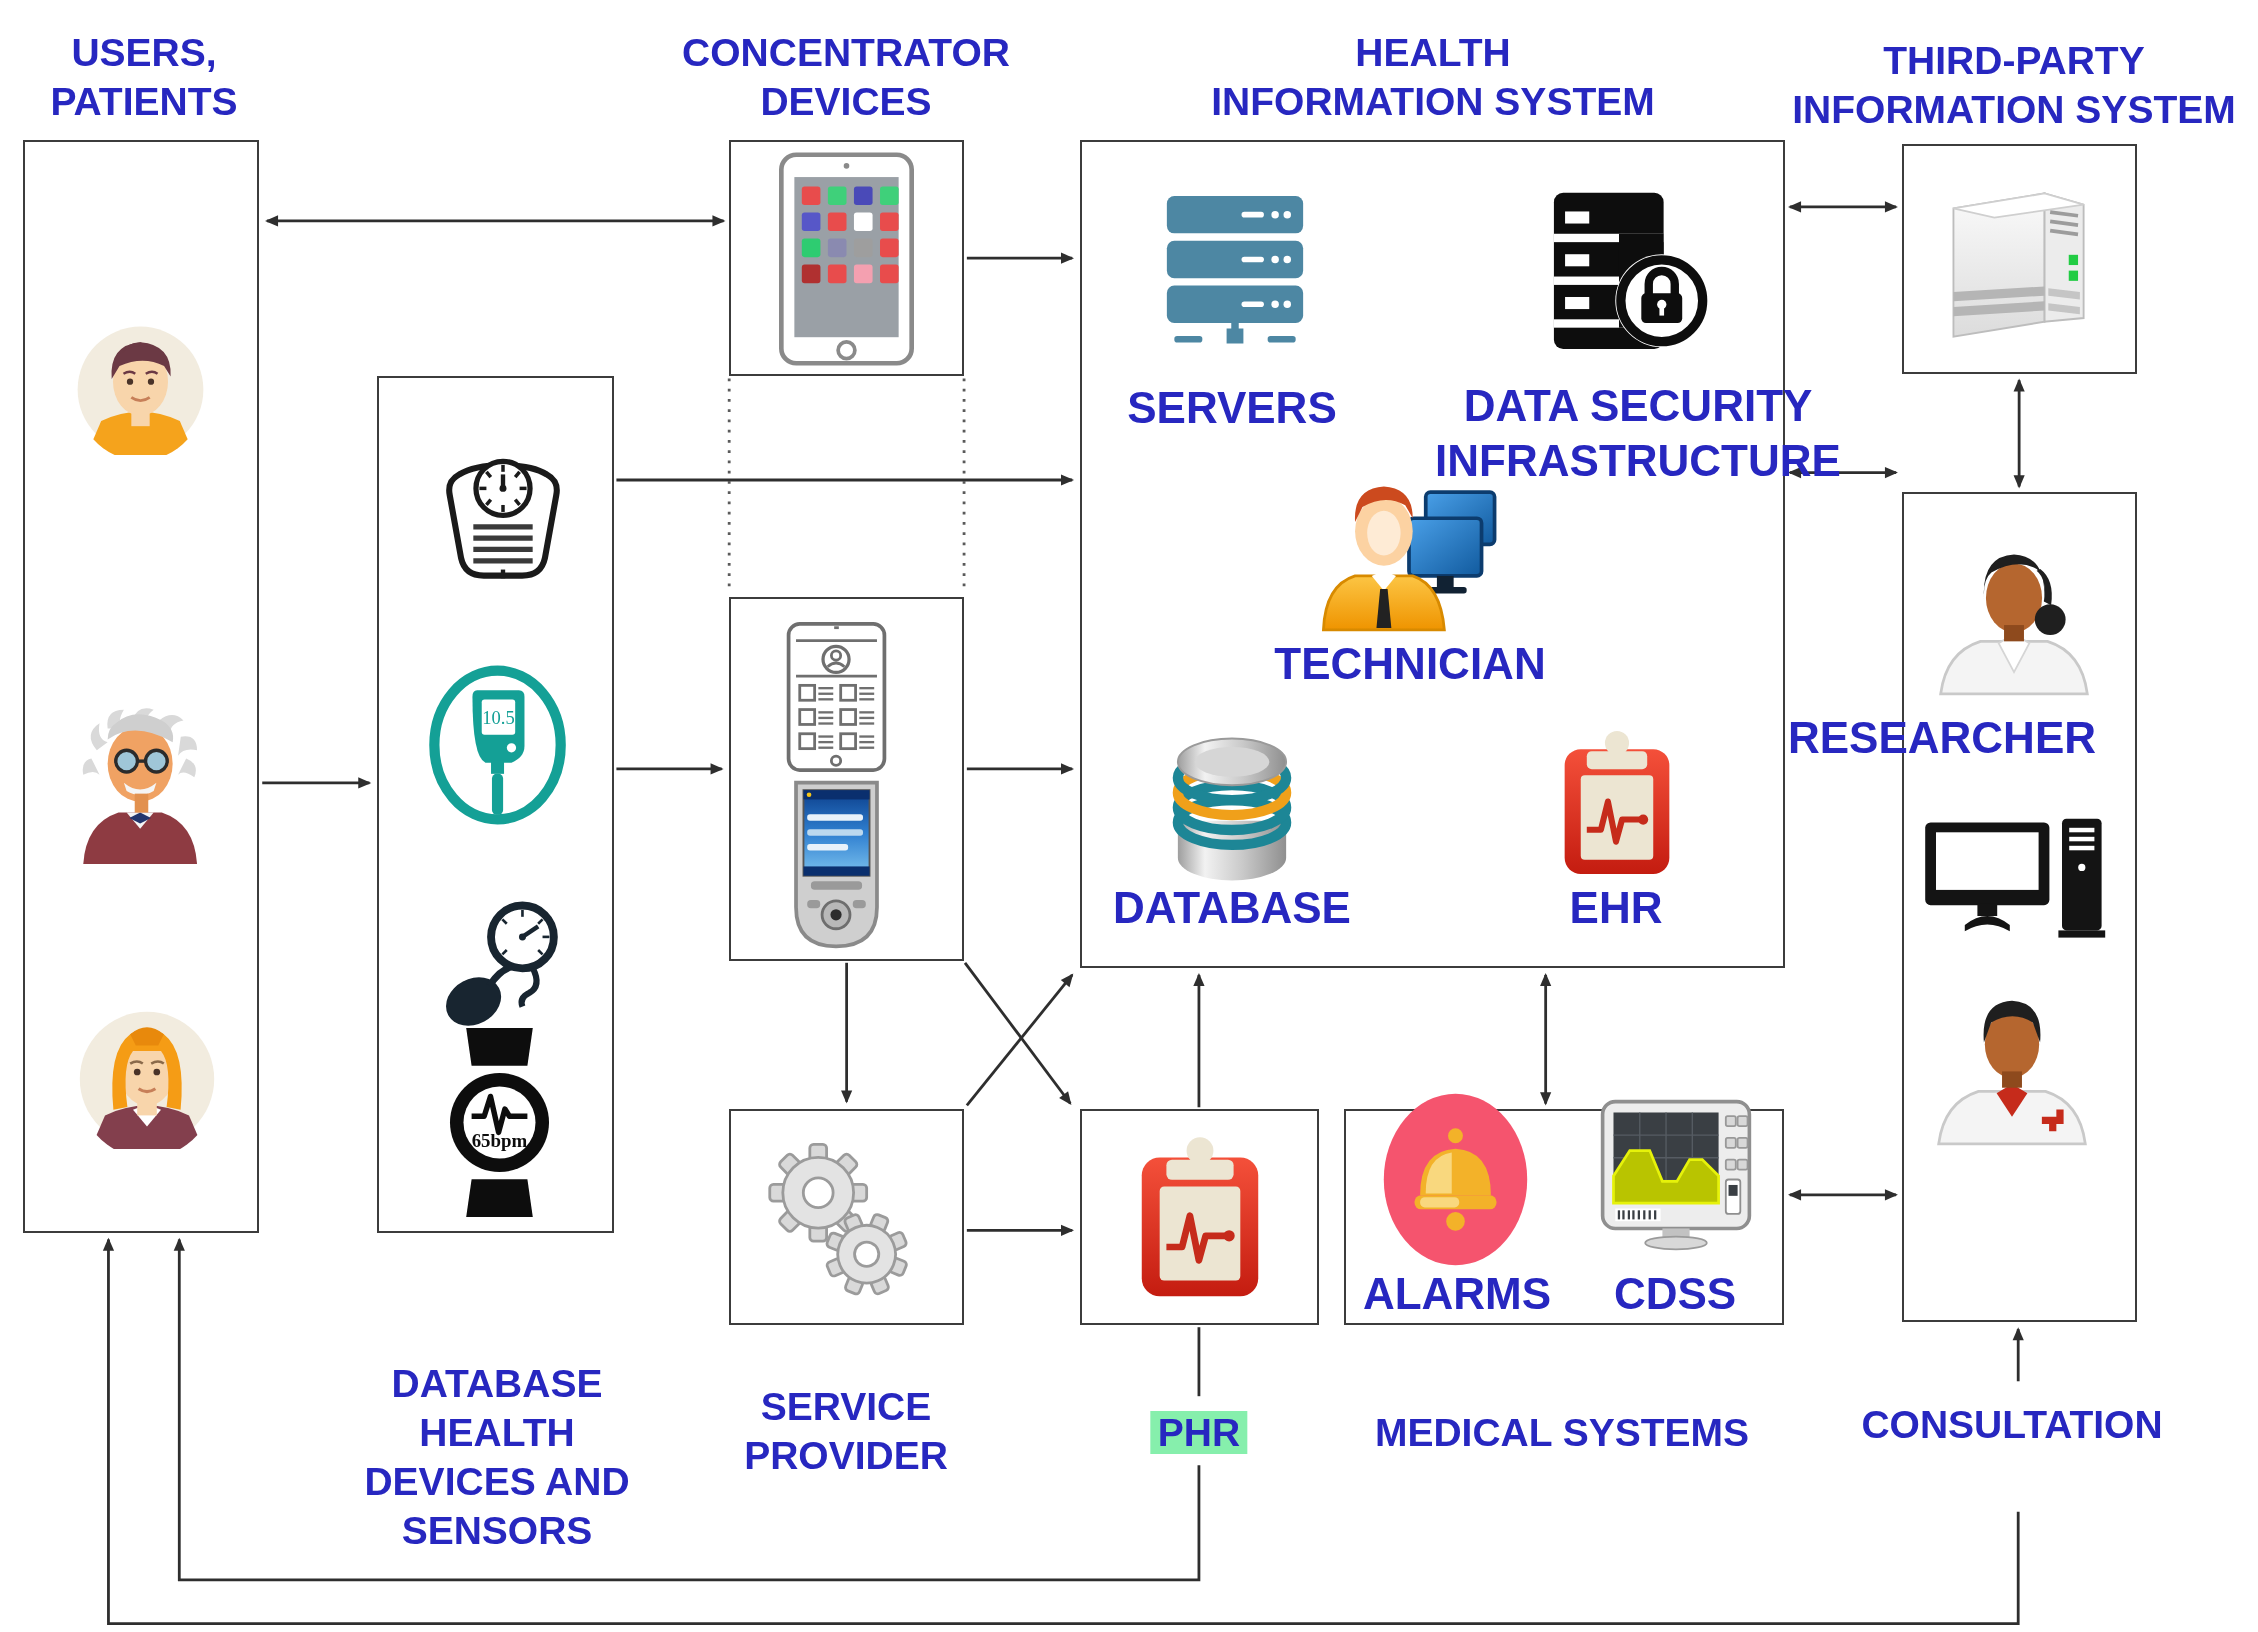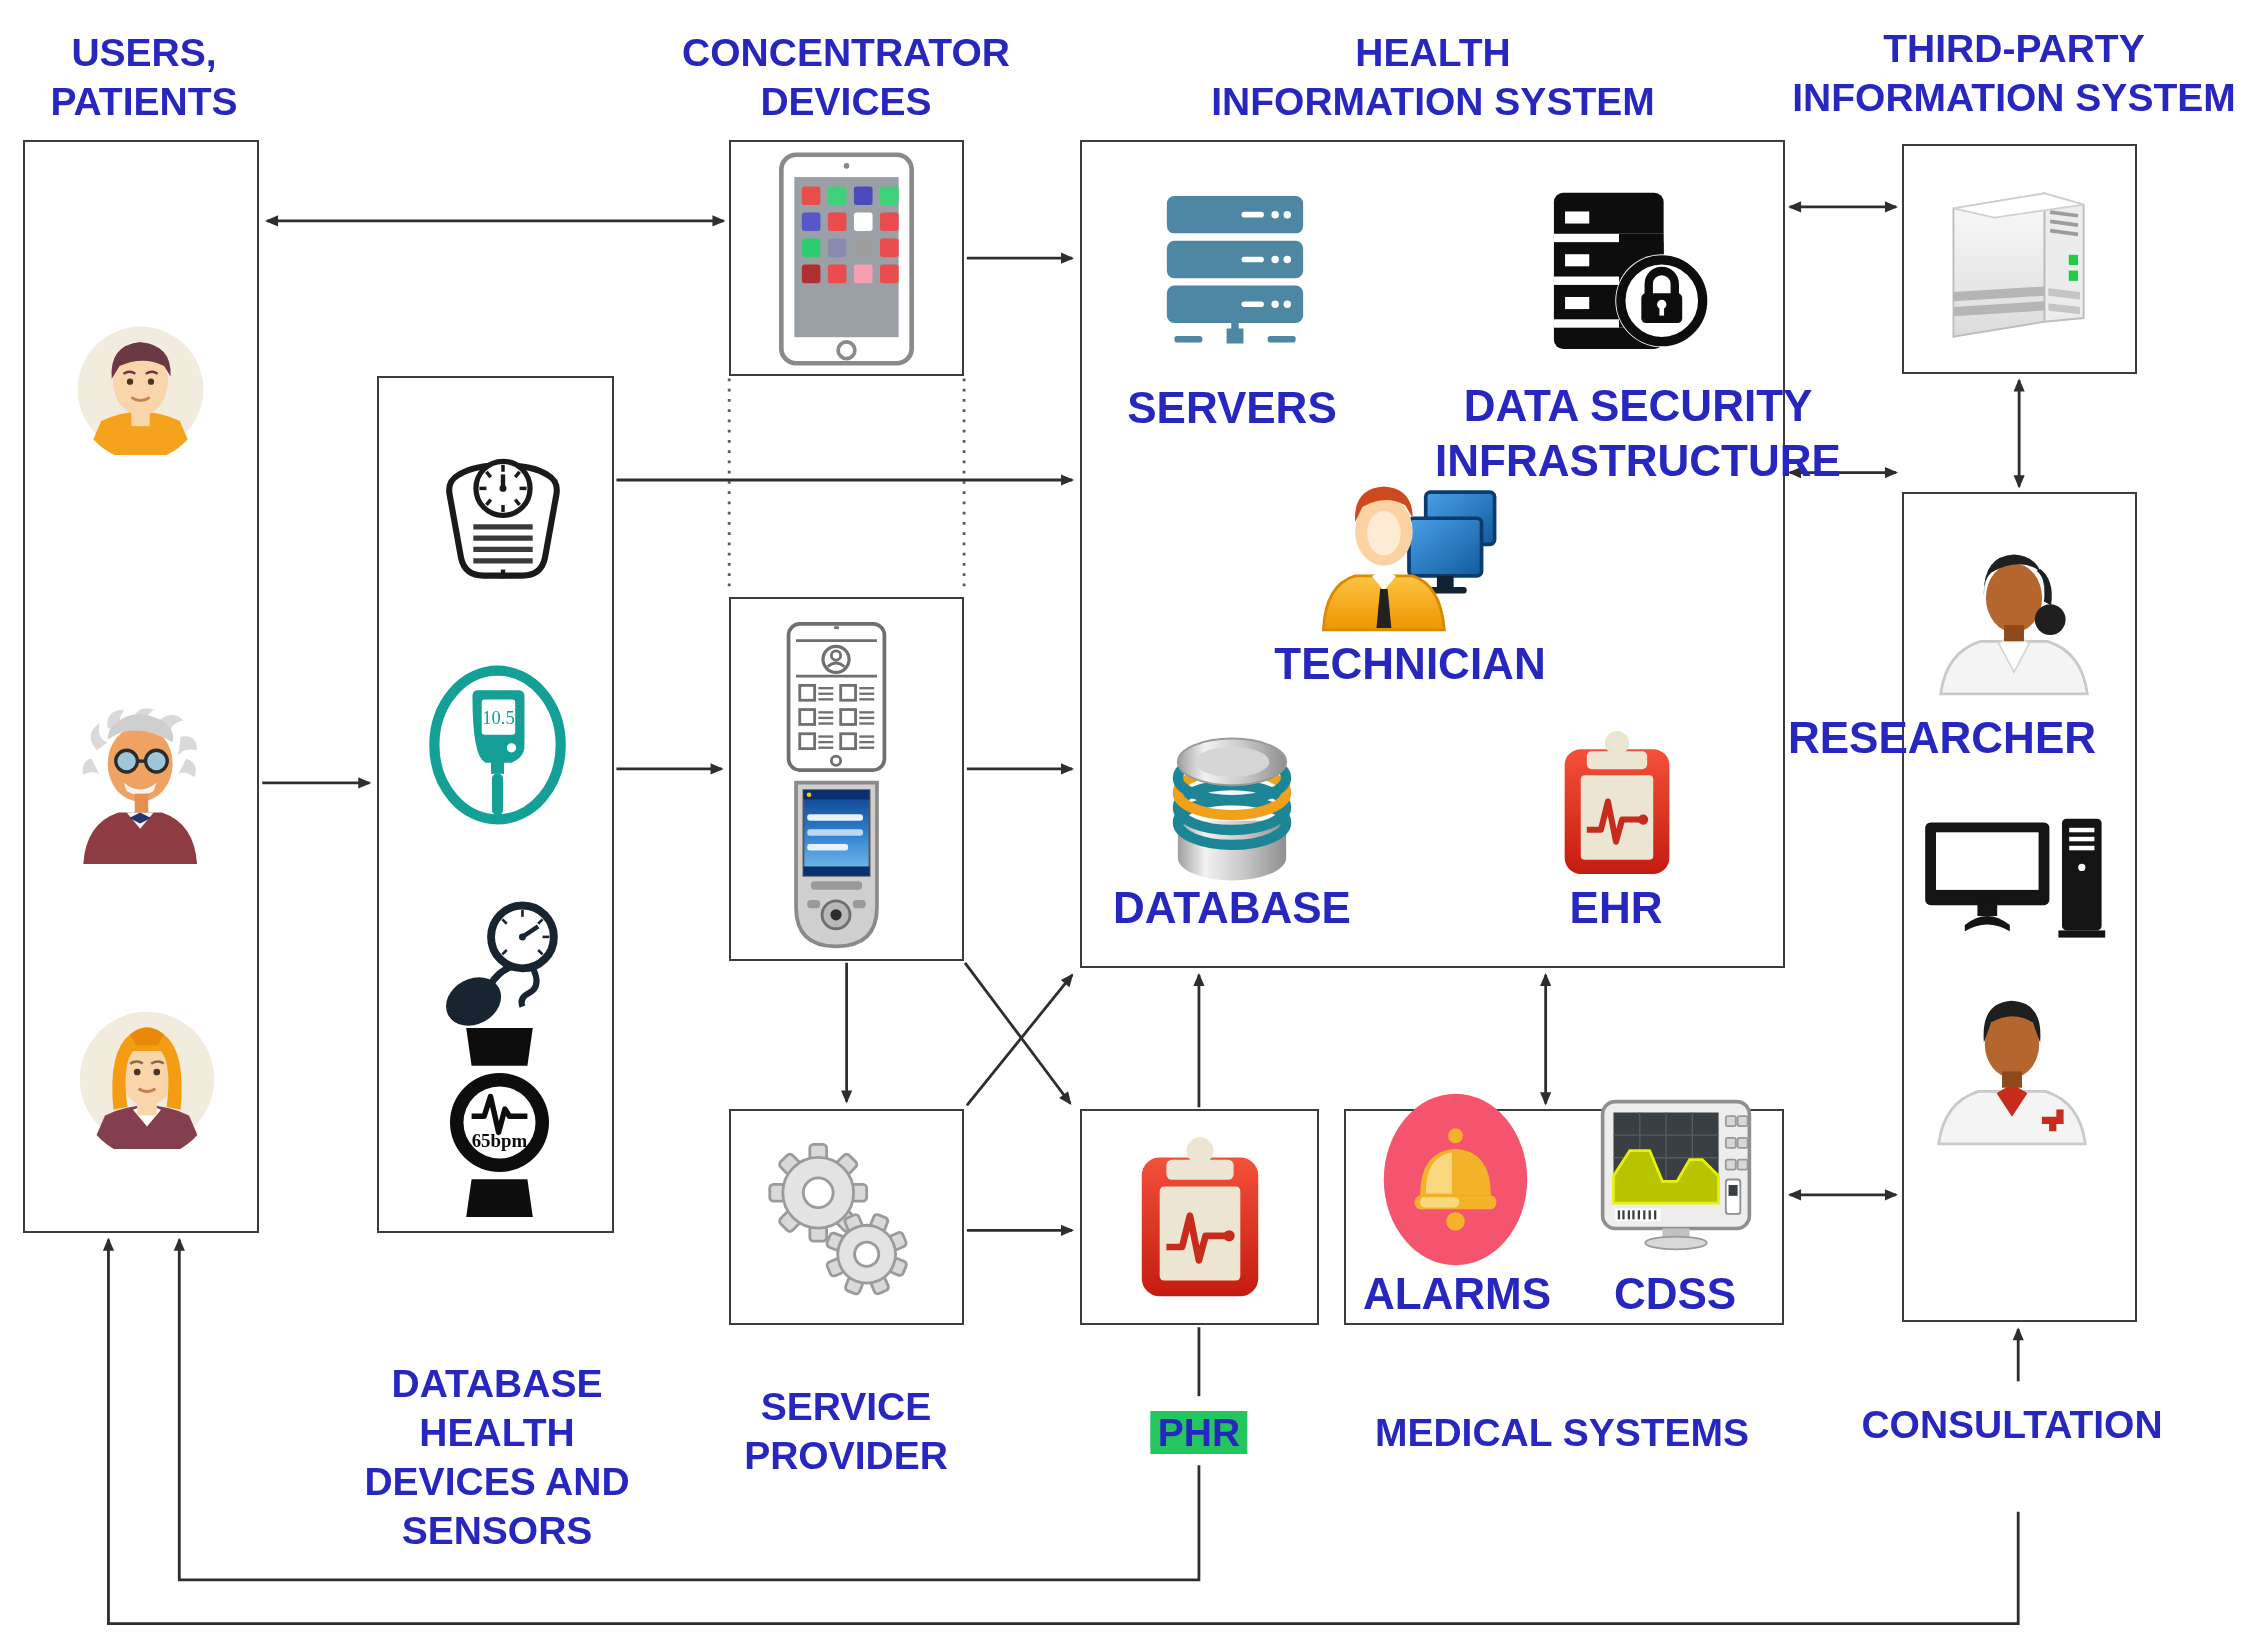--- a/index.html
+++ b/index.html
@@ -25,21 +25,21 @@
     <div>DEVICES</div>
   </div>
   <div class="lbl" style="left:144px;top:28px">
     <div>USERS,</div>
     <div>PATIENTS</div>
   </div>
   <div class="lbl" style="left:1433px;top:28px">
     <div>HEALTH</div>
     <div>INFORMATION SYSTEM</div>
   </div>
-  <div class="lbl" style="left:2014px;top:24px">
+  <div class="lbl" style="left:2014px;top:36px">
     <div>THIRD-PARTY</div>
     <div>INFORMATION SYSTEM</div>
   </div>
 
   <div class="box" style="left:23px;top:140px;width:236px;height:1093px"></div>
   <div class="box" style="left:377px;top:376px;width:237px;height:857px"></div>
   <div class="box" style="left:729px;top:140px;width:235px;height:236px"></div>
   <div class="box" style="left:729px;top:597px;width:235px;height:364px"></div>
   <div class="box" style="left:729px;top:1109px;width:235px;height:216px"></div>
   <div class="box" style="left:1080px;top:140px;width:705px;height:828px"></div>
@@ -550,21 +550,21 @@
     <div>DATABASE</div>
     <div>HEALTH</div>
     <div>DEVICES AND</div>
     <div>SENSORS</div>
   </div>
   <div class="lbl" style="left:846px;top:1382px">
     <div>SERVICE</div>
     <div>PROVIDER</div>
   </div>
   <div class="lbl" style="left:1199px;top:1408px">
-    <span style="background:#22c55e;padding:0 7.5px">PHR</span>
+    <span style="background:#86efac;padding:0 7.5px">PHR</span>
   </div>
   <div class="lbl" style="left:1562px;top:1408px">MEDICAL SYSTEMS</div>
   <div class="lbl" style="left:2012px;top:1400px">
     <div>CONSULTATION</div>
   </div>
 
 </div>
 
 
 </body></html>

